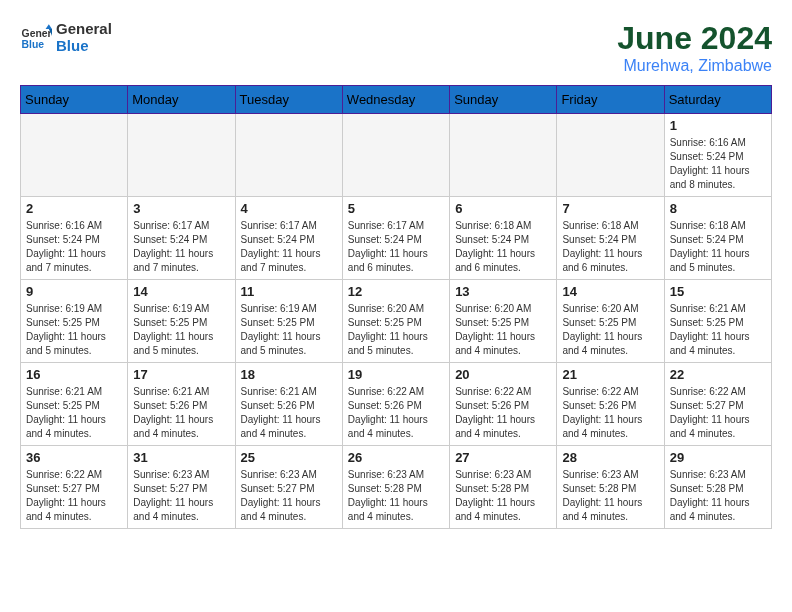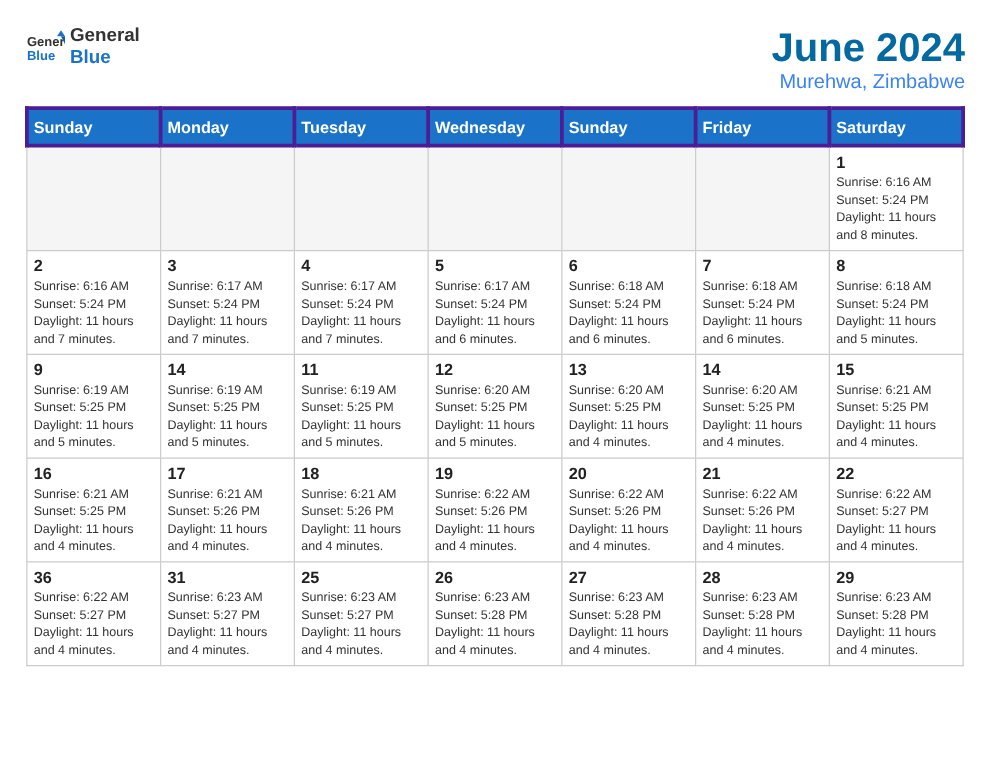--- a/index.html
+++ b/index.html
@@ -24,40 +24,40 @@
     .logo-icon {
       width: 32px;
       height: 32px;
     }
     .title-block {
       text-align: right;
     }
     .title-block h1 {
       font-size: 32px;
       font-weight: bold;
-      color: #0369a1;
+      color: #14532d;
     }
     .title-block h2 {
       font-size: 16px;
       font-weight: normal;
       color: #3b82f6;
     }
     .calendar {
       width: 100%;
       border-collapse: collapse;
       border: 1px solid #ccc;
     }
     .calendar th {
       background: #1a73c8;
-      color: #ffffff;
+      color: #000000;
       font-size: 13px;
-      font-weight: bold;
+      font-weight: normal;
       padding: 6px 4px;
       text-align: left;
-      border: 3px solid #4c1d95;
+      border: 1px solid #4c1d95;
     }
     .calendar td {
       vertical-align: top;
       border: 1px solid #ccc;
       padding: 4px 5px;
       font-size: 10.5px;
       color: #333;
       width: calc(100% / 7);
       min-height: 80px;
       background: #fff;

